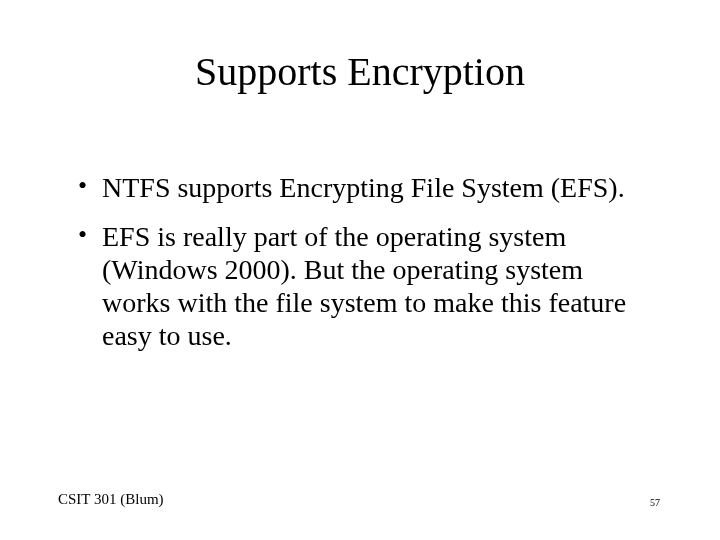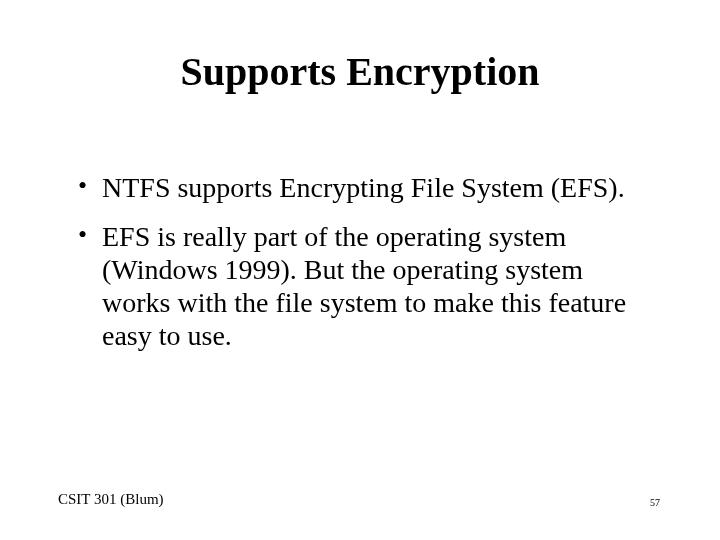--- a/index.html
+++ b/index.html
@@ -17,21 +17,21 @@
     height: 540px;
     box-sizing: border-box;
   }
   .title {
     position: absolute;
     top: 48px;
     left: 0;
     width: 100%;
     text-align: center;
     font-size: 40px;
-    font-weight: bold;
+    font-weight: normal;
   }
   .content {
     position: absolute;
     top: 155px;
     left: 58px;
     right: 60px;
   }
   ul.bullets {
     margin: 0;
     padding: 0;
@@ -66,19 +66,19 @@
 </style>
 </head>
 <body>
 
 <div class="slide">
   <div class="title">Supports Encryption</div>
 
   <div class="content">
     <ul class="bullets">
       <li>NTFS supports Encrypting File System (EFS).</li>
-      <li>EFS is really part of the operating system (Windows 1999).  But the operating system works with the file system to make this feature easy to use.</li>
+      <li>EFS is really part of the operating system (Windows 2000).  But the operating system works with the file system to make this feature easy to use.</li>
     </ul>
   </div>
 
   <div class="footer-left">CSIT 301 (Blum)</div>
   <div class="footer-right">57</div>
 </div>
 
 </body></html>

